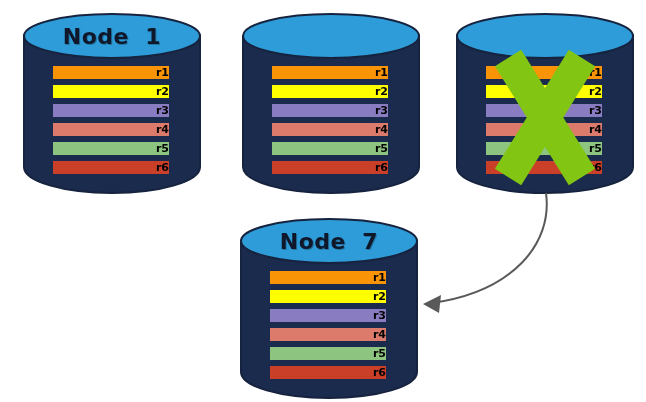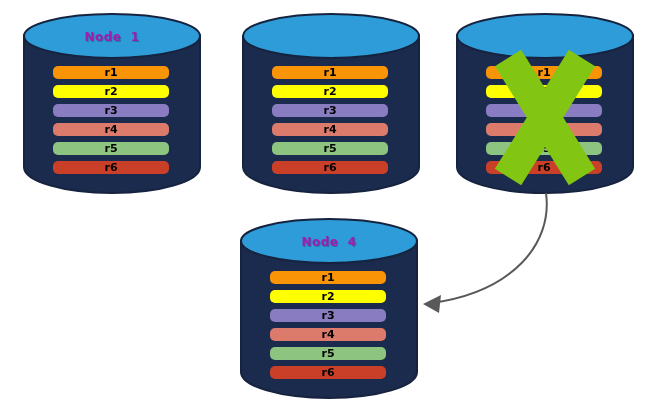--- a/index.html
+++ b/index.html
@@ -15,36 +15,36 @@
   }
   .node{
     position:absolute;
     width:180px;height:188px;
   }
   .cyl{position:absolute;left:0;top:0;}
   .node-title{
     position:absolute;
     left:0;top:17px;width:180px;height:24px;
     text-align:center;
-    font-size:12px;font-weight:bold;
+    font-size:22px;font-weight:bold;
     line-height:24px;
     white-space:pre;
     letter-spacing:0.5px;
-    color:#a21caf;
+    color:#0f172a;
     text-shadow:1px 1px 0 rgba(0,0,0,0.25);
   }
   .bars{
     position:absolute;
     left:31px;top:58px;width:116px;
   }
   .bar{
     width:116px;height:13px;
     margin-bottom:6px;
-    border-radius:5px;
-    text-align:center;
+    border-radius:0;
+    text-align:right;
   }
   .bar-label{
     display:block;
     font-size:11px;font-weight:bold;
     line-height:13px;
     color:#000000;
   }
   .x-overlay{
     position:absolute;left:0;top:0;
     pointer-events:none;
@@ -143,21 +143,21 @@
       <line x1="53" y1="50" x2="127" y2="169" stroke-width="31" stroke-linecap="butt" stroke="#82C613"></line>
       <line x1="127" y1="50" x2="53" y2="169" stroke-width="31" stroke-linecap="butt" stroke="#82C613"></line>
     </svg>
   </div>
 
   <div class="node" style="left:239px;top:213px;">
     <svg class="cyl" width="180" height="188" viewBox="0 0 180 188">
       <path d="M2 28 L2 159 A88 26 0 0 0 178 159 L178 28 Z" stroke-width="2" fill="#1B2B4D" stroke="#16233F"></path>
       <ellipse cx="90" cy="28" rx="88" ry="22" stroke-width="2" fill="#2E9CD8" stroke="#16233F"></ellipse>
     </svg>
-    <div class="node-title">Node  4</div>
+    <div class="node-title">Node  7</div>
     <div class="bars">
       <div class="bar" style="background: rgb(248, 148, 6);">
           <span class="bar-label">r1</span>
         </div>
       <div class="bar" style="background: rgb(255, 255, 0);">
           <span class="bar-label">r2</span>
         </div>
       <div class="bar" style="background: rgb(138, 124, 192);">
           <span class="bar-label">r3</span>
         </div>

